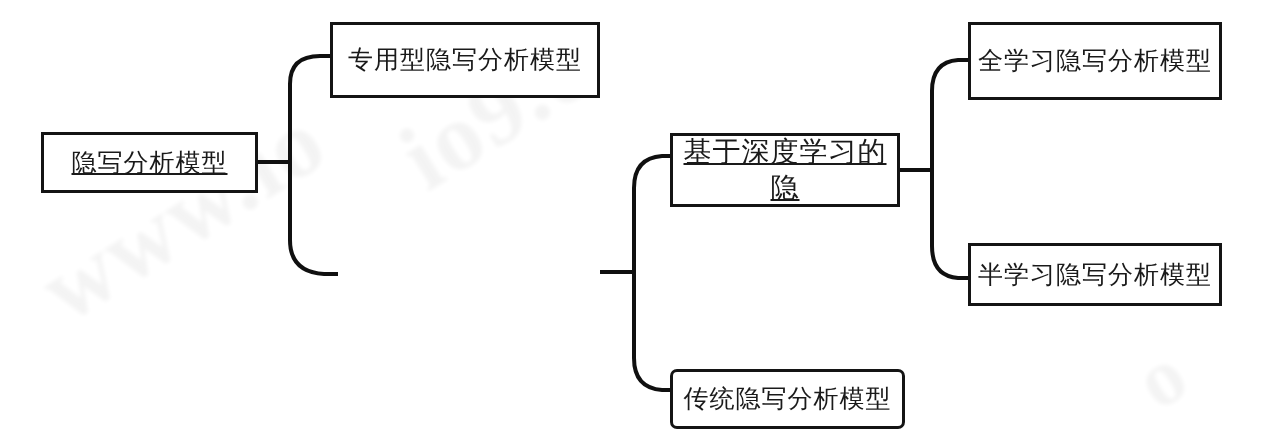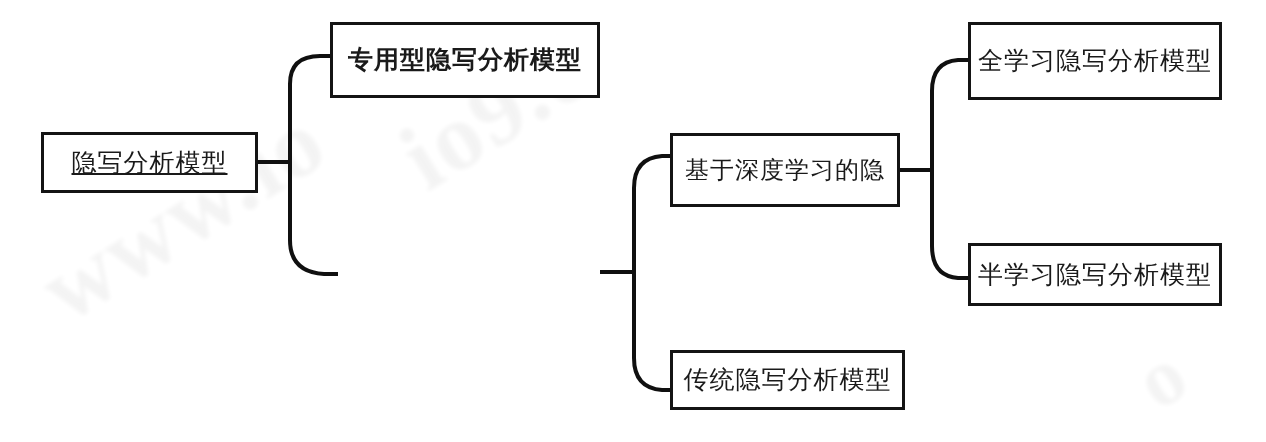--- a/index.html
+++ b/index.html
@@ -73,21 +73,22 @@
     line-height: 1.28;
     letter-spacing: 1px;
     z-index: 3;
     font-family: "Liberation Serif", "DejaVu Serif", serif;
   }
   .node .label {
     display: block;
     padding: 0 6px;
   }
   .node.two-line {
-    font-size: 24px;
+    font-size: 28px;
+    text-decoration: underline;
   }
 
   
   .conn {
     position: absolute;
     z-index: 2;
   }
   .conn svg {
     display: block;
     overflow: visible;
@@ -147,32 +148,32 @@
       <path d="M 32 45 Q 32 16 58 14 L 70 14"></path>
 
       <path d="M 32 200 Q 32 230 58 232 L 70 232"></path>
     </svg>
   </div>
 
   <div class="node" style="left:41px; top:132px; width:217px; height:61px;text-decoration:underline;">
     <span class="label">隐写分析模型</span>
   </div>
 
-  <div class="node" style="left:330px; top:22px; width:270px; height:76px;font-weight:bold;">
+  <div class="node" style="left:330px; top:22px; width:270px; height:76px;">
     <span class="label">专用型隐写分析模型</span>
   </div>
 
 
   <div class="node two-line" style="left:670px; top:133px; width:230px; height:74px;">
     <span class="label">
       <span>基于深度学习的隐</span><br>
     </span>
   </div>
 
-  <div class="node" style="left:670px; top:350px; width:235px; height:60px;">
+  <div class="node" style="left:670px; top:369px; width:235px; height:60px;border-radius:7px;">
     <span class="label">传统隐写分析模型</span>
   </div>
 
   <div class="node" style="left:968px; top:22px; width:254px; height:78px;">
     <span class="label">全学习隐写分析模型</span>
   </div>
 
   <div class="node" style="left:968px; top:243px; width:254px; height:63px;">
     <span class="label">半学习隐写分析模型</span>
   </div>

